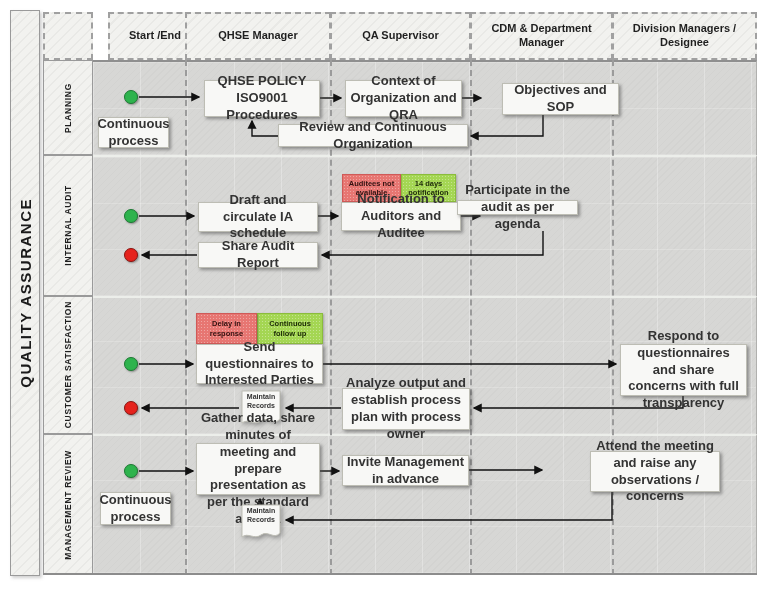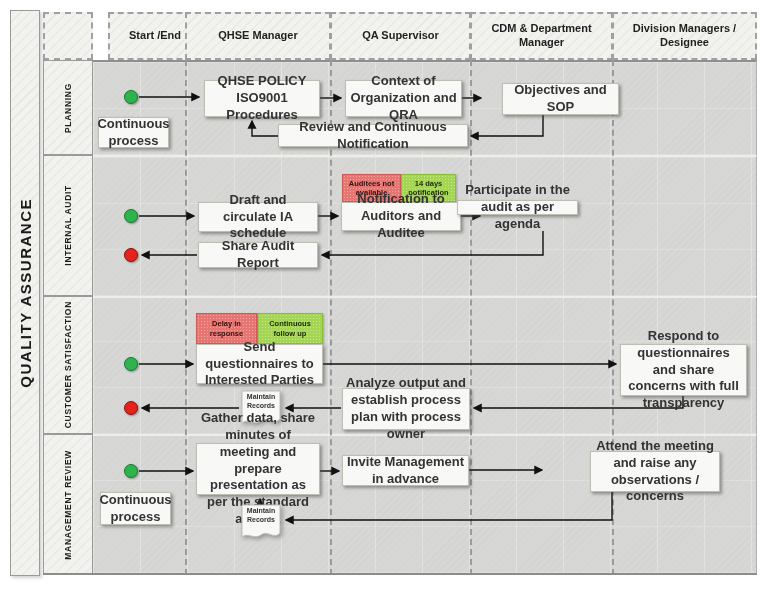--- a/index.html
+++ b/index.html
@@ -157,21 +157,21 @@
       <polyline points="260,504 260,499" marker-end="url(#arr)"></polyline>
     </g>
   </svg>
 
   <div class="dot green" style="left:124px;top:90px;"></div>
   <div class="node" style="left:98px;top:117px;width:71px;height:31px;">Continuous process</div>
   <div class="node" style="left:204px;top:80px;width:116px;height:37px;">QHSE POLICY
 ISO9001 Procedures</div>
   <div class="node" style="left:345px;top:80px;width:117px;height:37px;">Context of Organization and QRA</div>
   <div class="node" style="left:502px;top:83px;width:117px;height:32px;">Objectives and SOP</div>
-  <div class="node" style="left:278px;top:124px;width:190px;height:23px;">Review and Continuous Notification</div>
+  <div class="node" style="left:278px;top:124px;width:190px;height:23px;">Review and Continuous Organization</div>
 
   <div class="dot green" style="left:124px;top:209px;"></div>
   <div class="dot red" style="left:124px;top:248px;"></div>
   <div class="node" style="left:198px;top:202px;width:120px;height:30px;">Draft and circulate IA schedule</div>
   <div class="badge red" style="left:342px;top:174px;width:59px;height:28px;">Auditees not available</div>
   <div class="badge green" style="left:401px;top:174px;width:55px;height:28px;">14 days notification</div>
   <div class="node" style="left:341px;top:202px;width:120px;height:29px;">Notification to Auditors and Auditee</div>
   <div class="node" style="left:457px;top:200px;width:121px;height:15px;">Participate in the audit as per agenda</div>
   <div class="node" style="left:198px;top:242px;width:120px;height:26px;">Share Audit Report</div>
 

